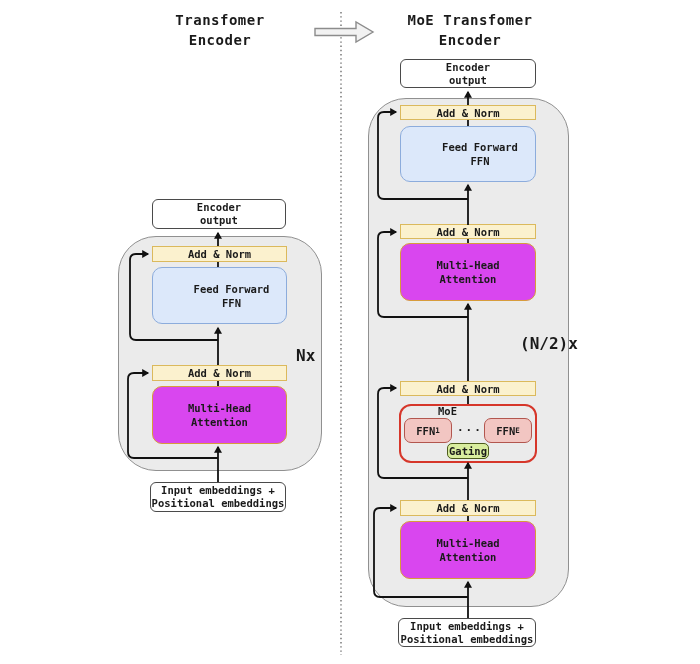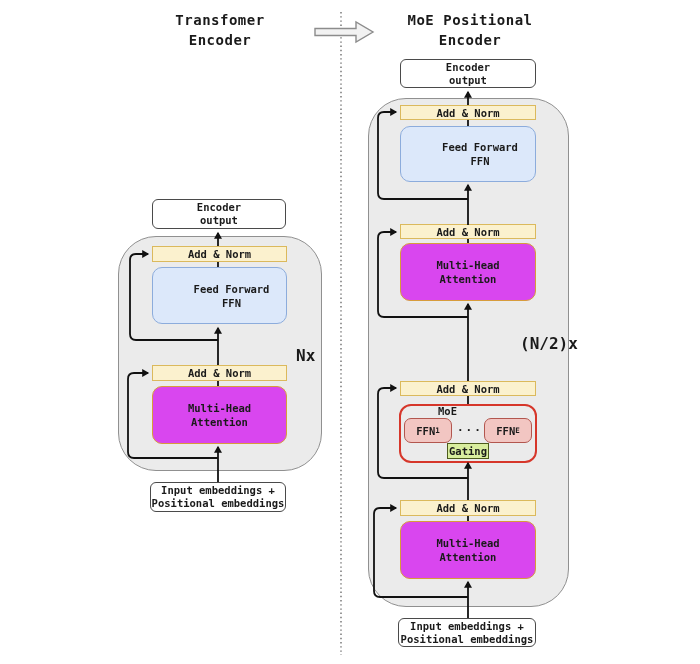--- a/index.html
+++ b/index.html
@@ -38,41 +38,41 @@
   }
   .moebox{
     z-index:2;background:transparent;border:2.4px solid #D6362A;border-radius:12px;
   }
   .expert{
     background:#F2C6C2;border:1.5px solid #B2564E;border-radius:7px;
     font-size:10.5px;
   }
   .expert sub{font-size:7.5px;line-height:0;}
   .gating{
-    background:#D9EE9E;border:1.5px solid #4C5B1C;border-radius:0;
+    background:#D9EE9E;border:1.5px solid #4C5B1C;border-radius:5px;
     font-size:10.5px;
   }
   .sidelabel{
     z-index:3;font-size:16px;font-weight:700;
   }
   .moelabel{
     z-index:3;font-size:10.5px;font-weight:700;
   }
   .dots{
     z-index:3;font-size:11px;font-weight:700;letter-spacing:2px;
   }
 </style>
 </head>
 <body>
 
 <div class="canvas">
 
   <div class="abs title" style="left:120px;top:10px;width:200px;">Transfomer
 Encoder</div>
-  <div class="abs title" style="left:370px;top:10px;width:200px;">MoE Positional
+  <div class="abs title" style="left:370px;top:10px;width:200px;">MoE Transfomer
 Encoder</div>
 
   <div class="abs container" style="left:118px;top:236px;width:204px;height:235px;"></div>
 
   <div class="abs box iobox" style="left:152px;top:199px;width:134px;height:30px;">Encoder
 output</div>
 
   <div class="abs box addnorm" style="left:152px;top:246px;width:135px;height:16px;">Add &amp; Norm</div>
 
   <div class="abs box blue" style="left:152px;top:267px;width:135px;height:57px;">Feed Forward

